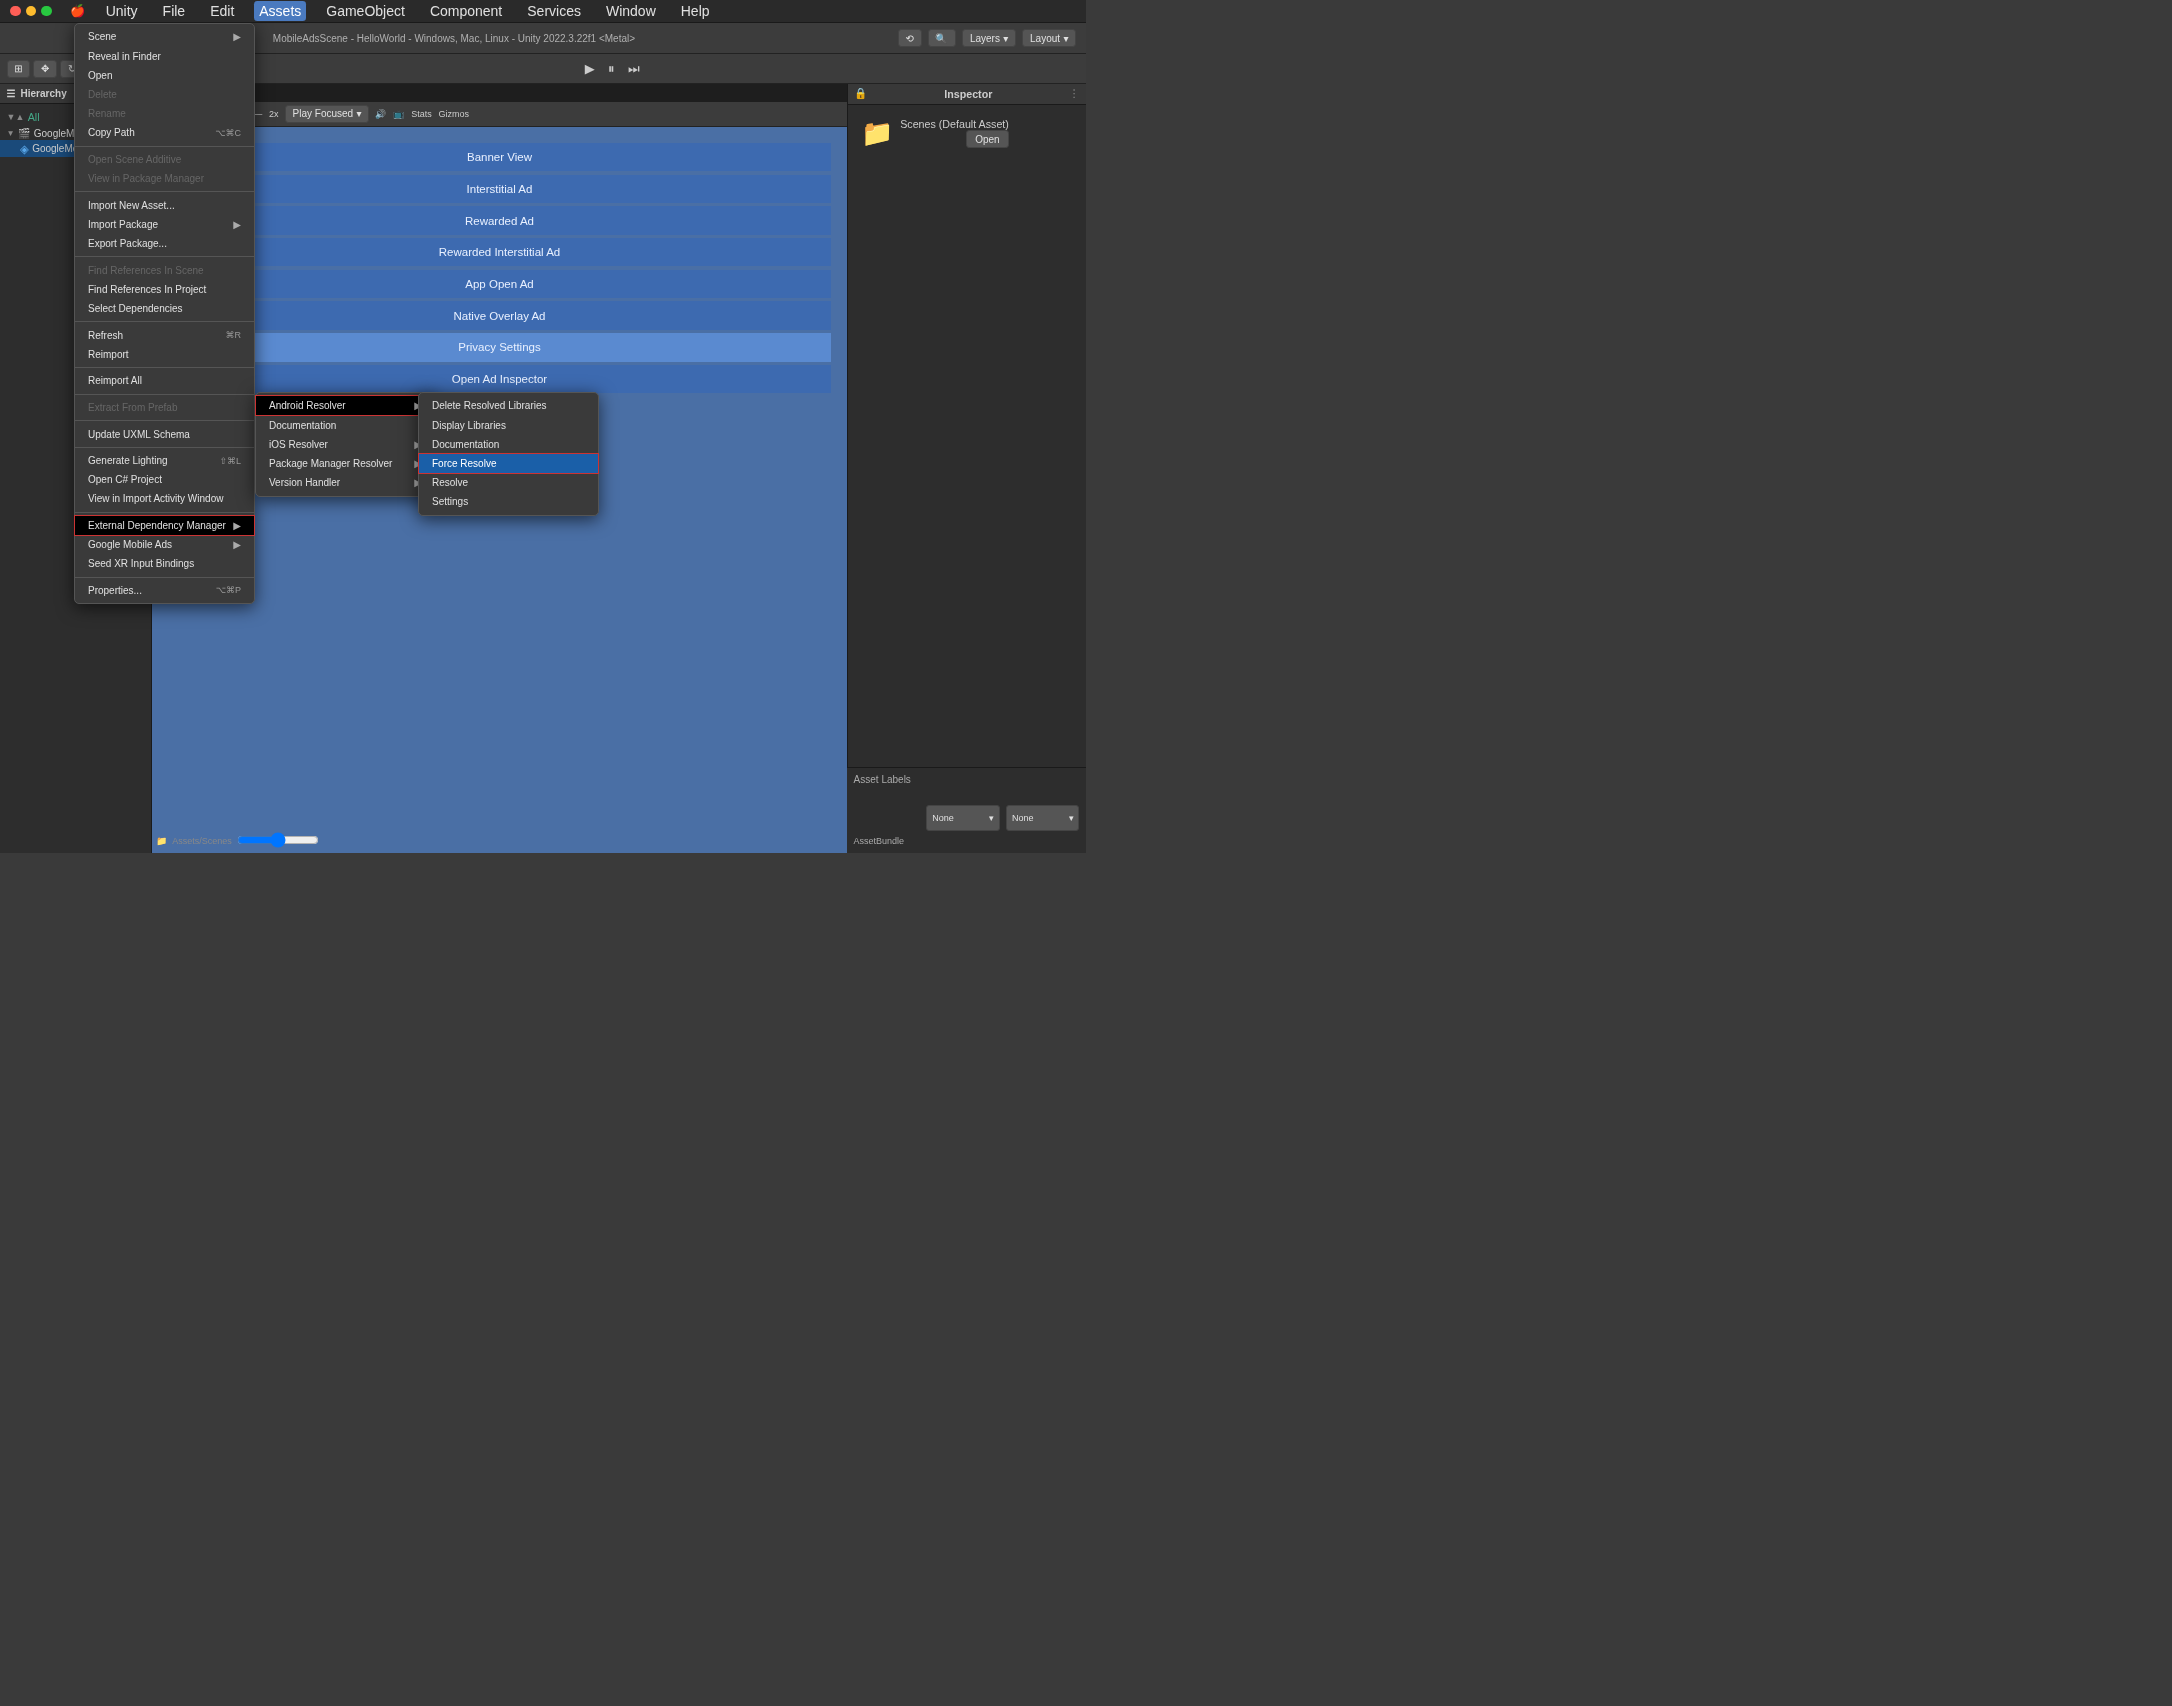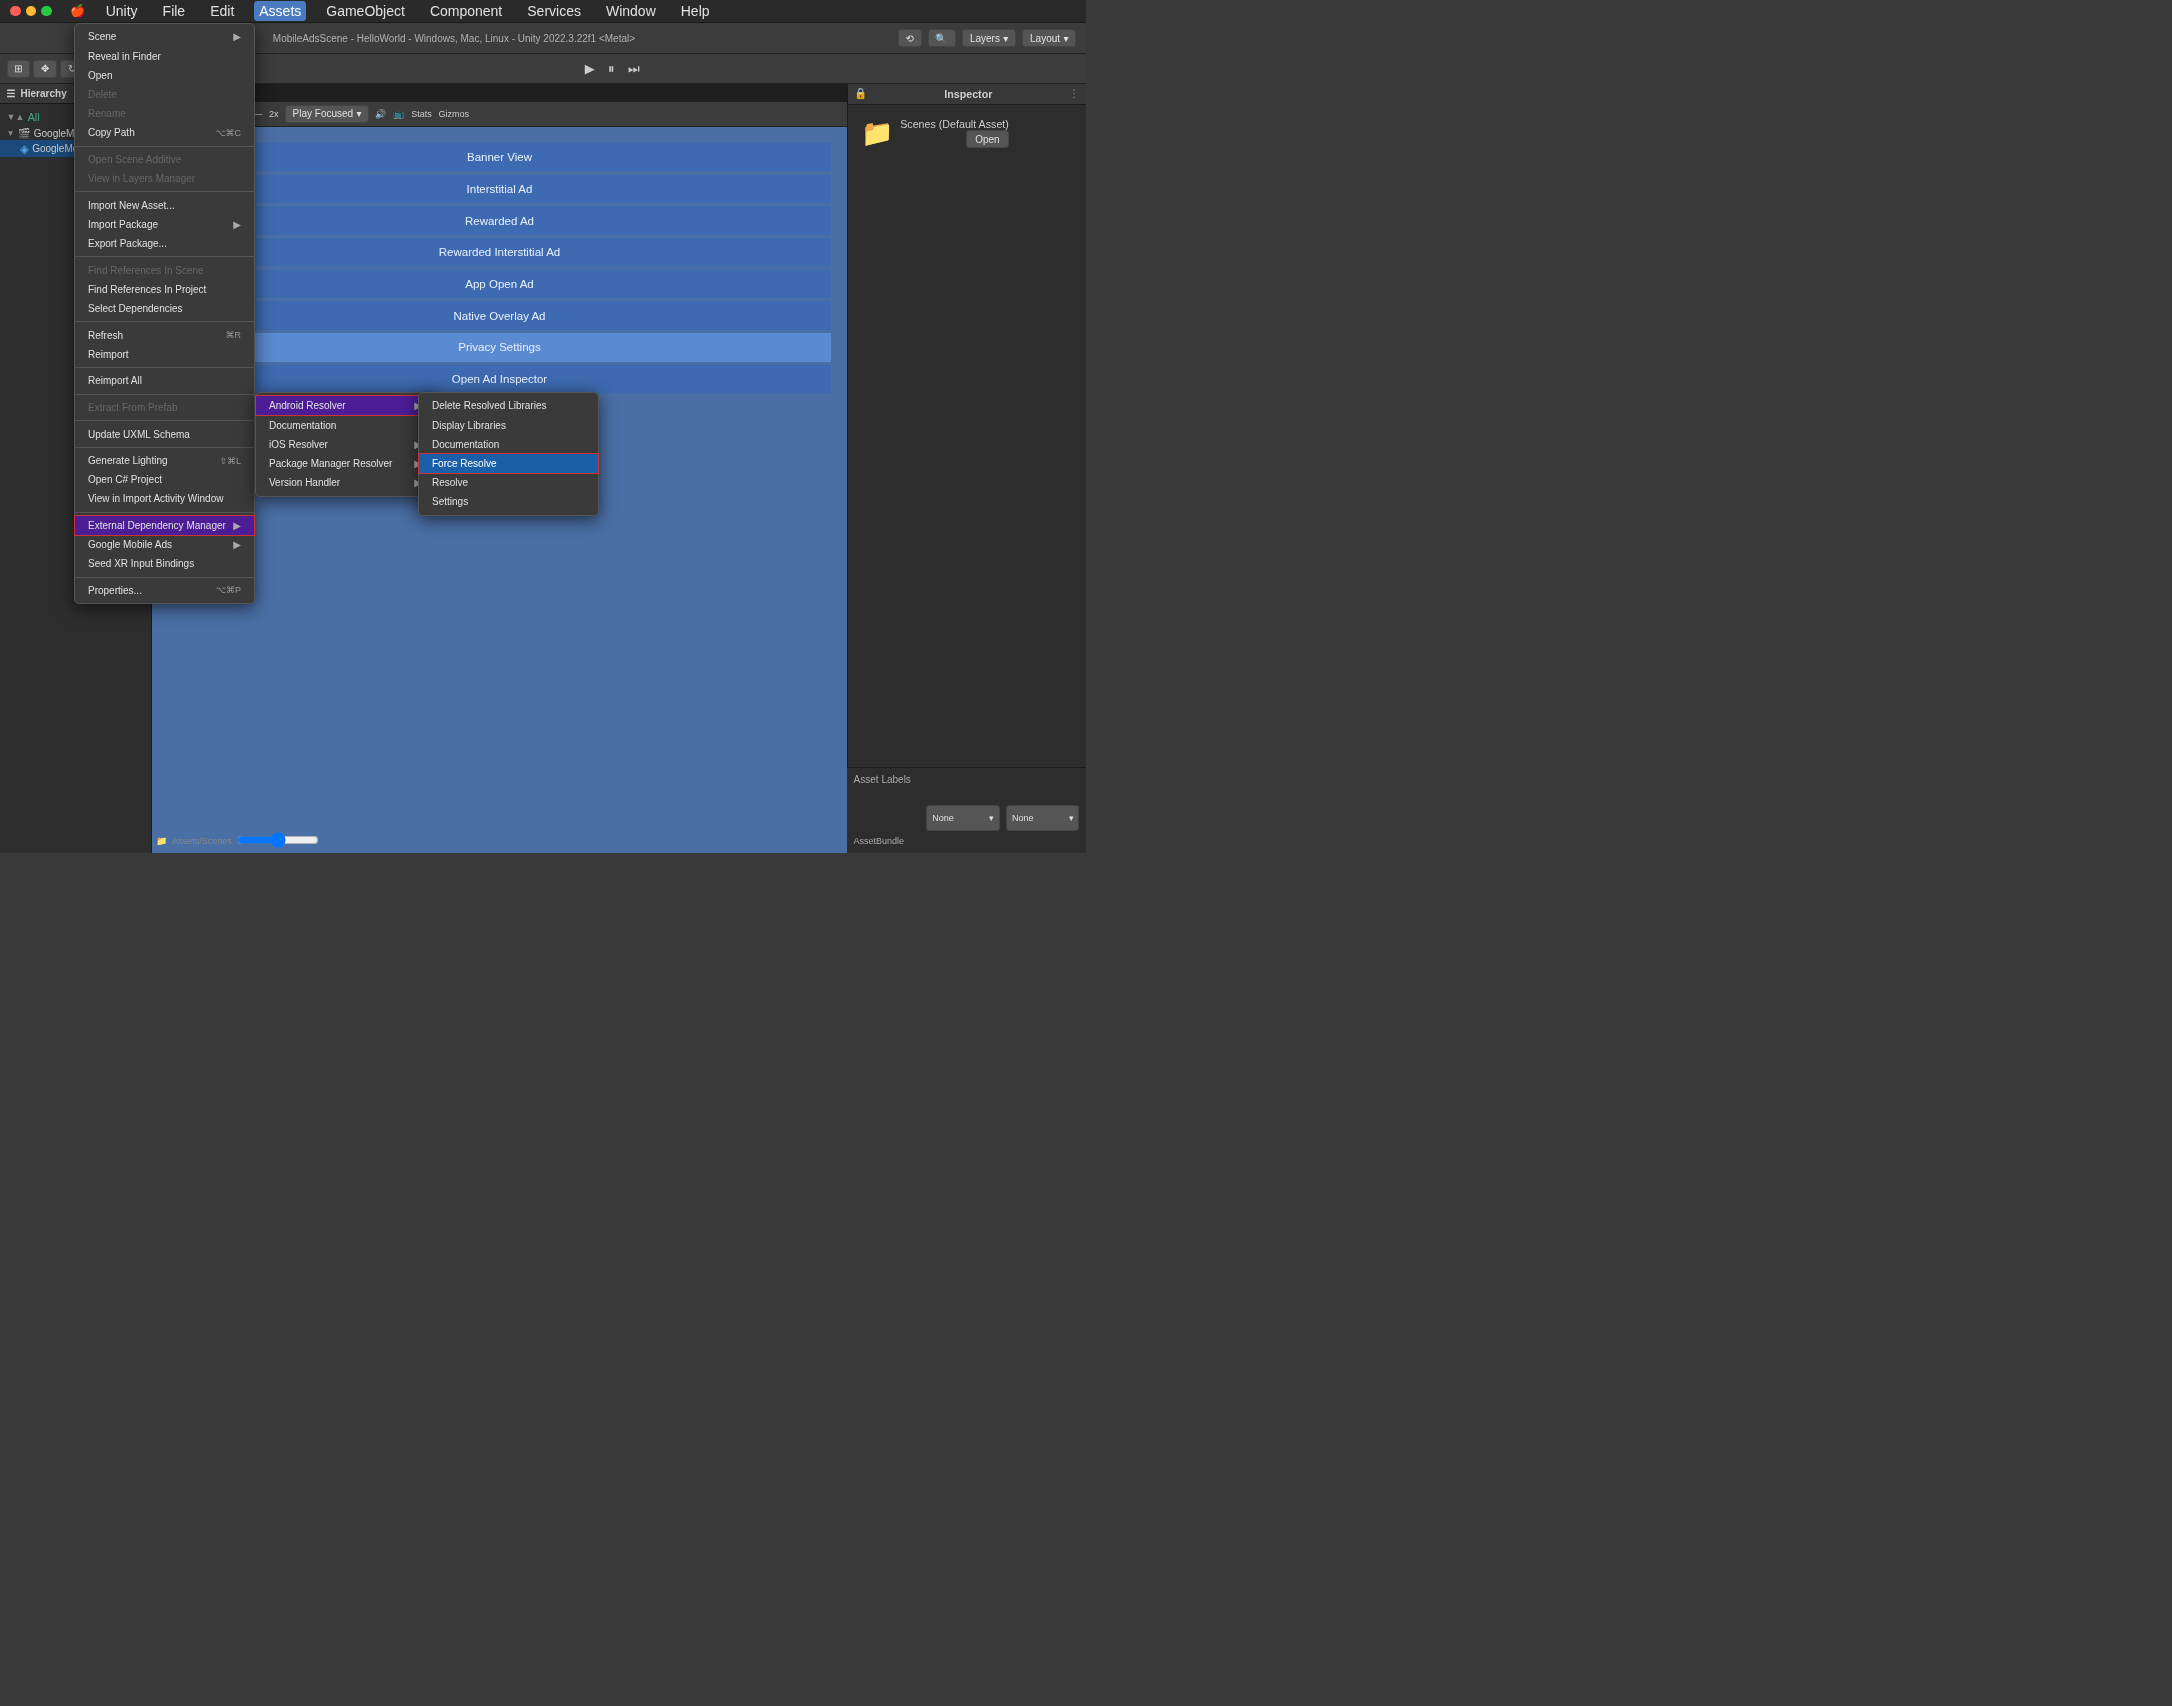--- a/index.html
+++ b/index.html
@@ -218,21 +218,21 @@
     .cm-item {
       padding: 4.1px 13px;
       font-size: 10px;
       color: #e0e0e0;
       cursor: pointer;
       display: flex;
       justify-content: space-between;
       align-items: center;
     }
     .cm-item.disabled { color: #666; cursor: default; }
-    .cm-item.highlighted { background: #4c1d95; }
+    .cm-item.highlighted { background: #000000; }
     .cm-separator { height: 0.8px; background: #555; margin: 3.3px 0; }
     .cm-shortcut { color: #999; font-size: 9px; }
     .cm-arrow { color: #aaa; font-size: 10px; }
 
     
     .red-border {
       outline: 1.6px solid #cc3333;
       outline-offset: -0.8px;
     }
     .blue-highlight {
@@ -544,21 +544,21 @@
   </div>
   <div class="cm-item">
     <span>Copy Path</span>
     <span class="cm-shortcut">⌥⌘C</span>
   </div>
   <div class="cm-separator"></div>
   <div class="cm-item disabled">
     <span>Open Scene Additive</span>
   </div>
   <div class="cm-item disabled">
-    <span>View in Layers Manager</span>
+    <span>View in Package Manager</span>
   </div>
   <div class="cm-separator"></div>
   <div class="cm-item">
     <span>Import New Asset...</span>
   </div>
   <div class="cm-item">
     <span>Import Package</span>
     <span class="cm-arrow">▶</span>
   </div>
   <div class="cm-item">

